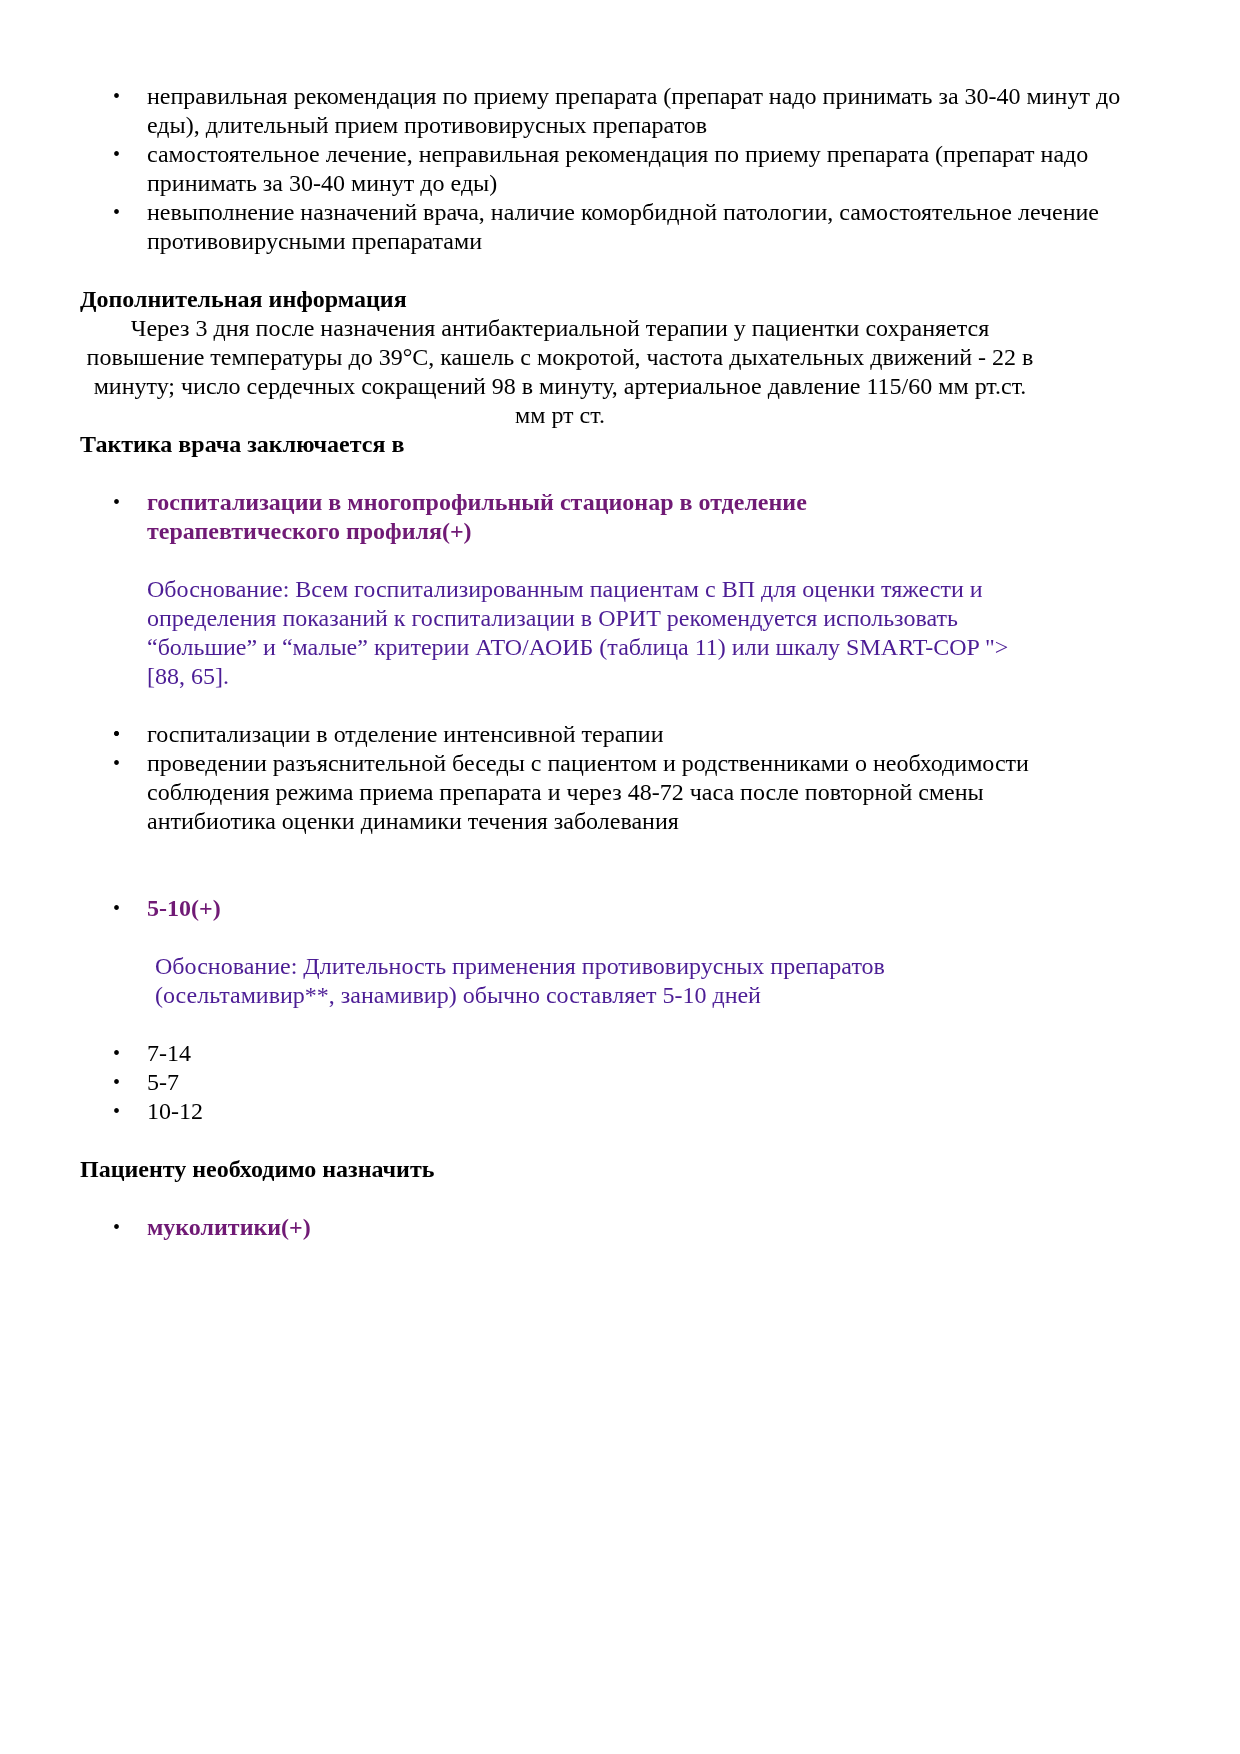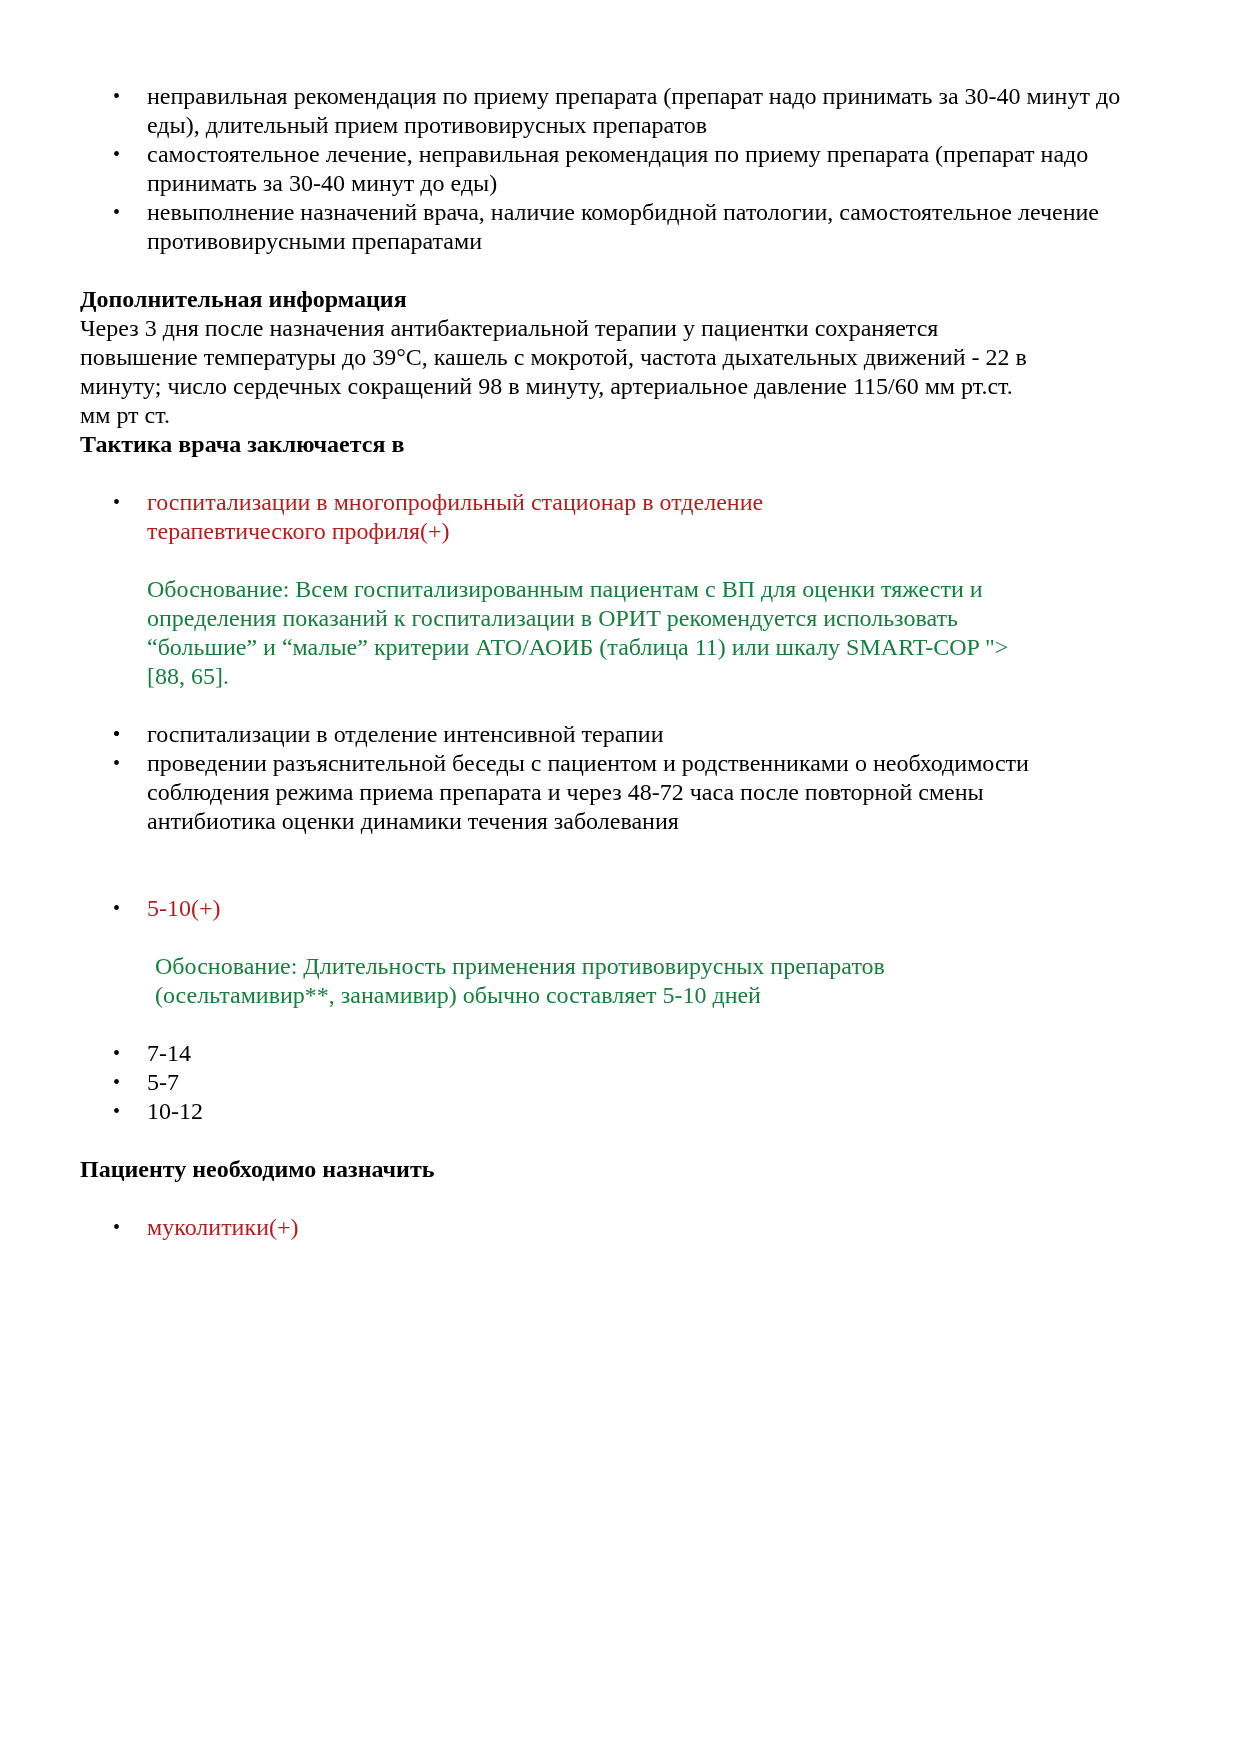--- a/index.html
+++ b/index.html
@@ -8,39 +8,39 @@
     font-family: "Liberation Serif", "DejaVu Serif", serif;
     font-size: 24px; line-height: 29px; color: #000000;
   }
   .page { position: absolute; left: 80px; top: 82px; width: 1090px; }
   ul { list-style: none; margin: 0; padding: 0; }
   li { position: relative; padding-left: 67px; }
   li .bullet {
     position: absolute; left: 33px; top: 0; font-size: 20px;
   }
   .heading { font-weight: bold; }
-  .answer-correct { color: #b91c1c; font-weight: normal; }
-  .justification { color: #15803d; padding-left: 67px; }
+  .answer-correct { color: #701a75; font-weight: bold; }
+  .justification { color: #4c1d95; padding-left: 67px; }
   .gap-sm { height: 29px; }
 </style>
 </head>
 <body>
 
 <div class="page">
 
   <ul>
     <li><span class="bullet">•</span><span>неправильная рекомендация по приему препарата (препарат надо принимать за 30-40 минут до еды), длительный прием противовирусных препаратов</span></li>
     <li><span class="bullet">•</span><span>самостоятельное лечение, неправильная рекомендация по приему препарата (препарат надо принимать за 30-40 минут до еды)</span></li>
     <li><span class="bullet">•</span><span>невыполнение назначений врача, наличие коморбидной патологии, самостоятельное лечение противовирусными препаратами</span></li>
   </ul>
 
   <div class="gap-sm"></div>
 
   <div class="heading">Дополнительная информация</div>
-  <div style="width:960px;">Через 3 дня после назначения антибактериальной терапии у пациентки сохраняется повышение температуры до 39°С, кашель с мокротой, частота дыхательных движений - 22 в минуту; число сердечных сокращений 98 в минуту, артериальное давление 115/60 мм рт.ст. мм рт ст.</div>
+  <div style="width:960px;text-align:center;">Через 3 дня после назначения антибактериальной терапии у пациентки сохраняется повышение температуры до 39°С, кашель с мокротой, частота дыхательных движений - 22 в минуту; число сердечных сокращений 98 в минуту, артериальное давление 115/60 мм рт.ст. мм рт ст.</div>
 
   <div class="heading">Тактика врача заключается в</div>
   <div class="gap-sm"></div>
   <ul>
     <li style="width:720px;"><span class="bullet">•</span><span class="answer-correct">госпитализации в многопрофильный стационар в отделение терапевтического профиля(+)</span></li>
   </ul>
   <div class="gap-sm"></div>
   <div class="justification">
     <div style="width:900px;">Обоснование: Всем госпитализированным пациентам с ВП для оценки тяжести и определения показаний к госпитализации в ОРИТ рекомендуется использовать “большие” и “малые” критерии АТО/АОИБ (таблица 11) или шкалу SMART-COP "&gt;</div>
     <div>[88, 65].</div>

